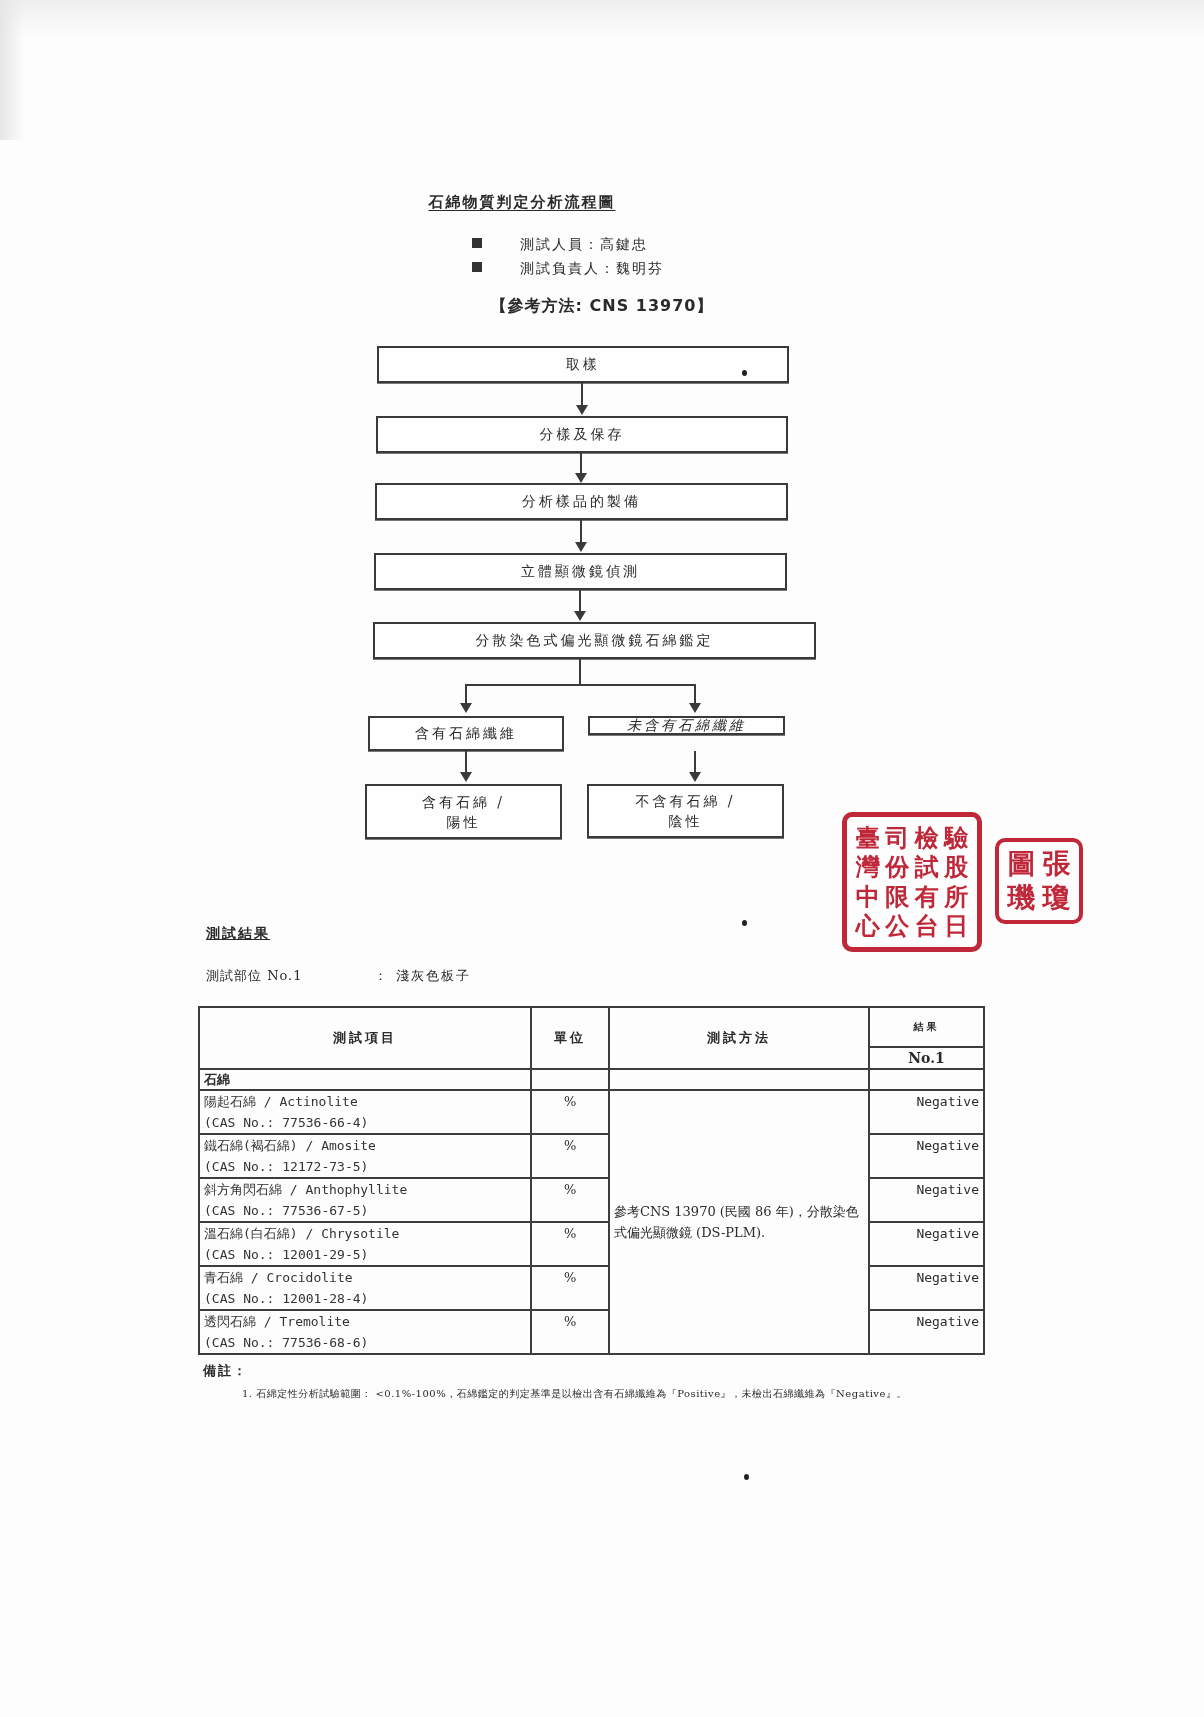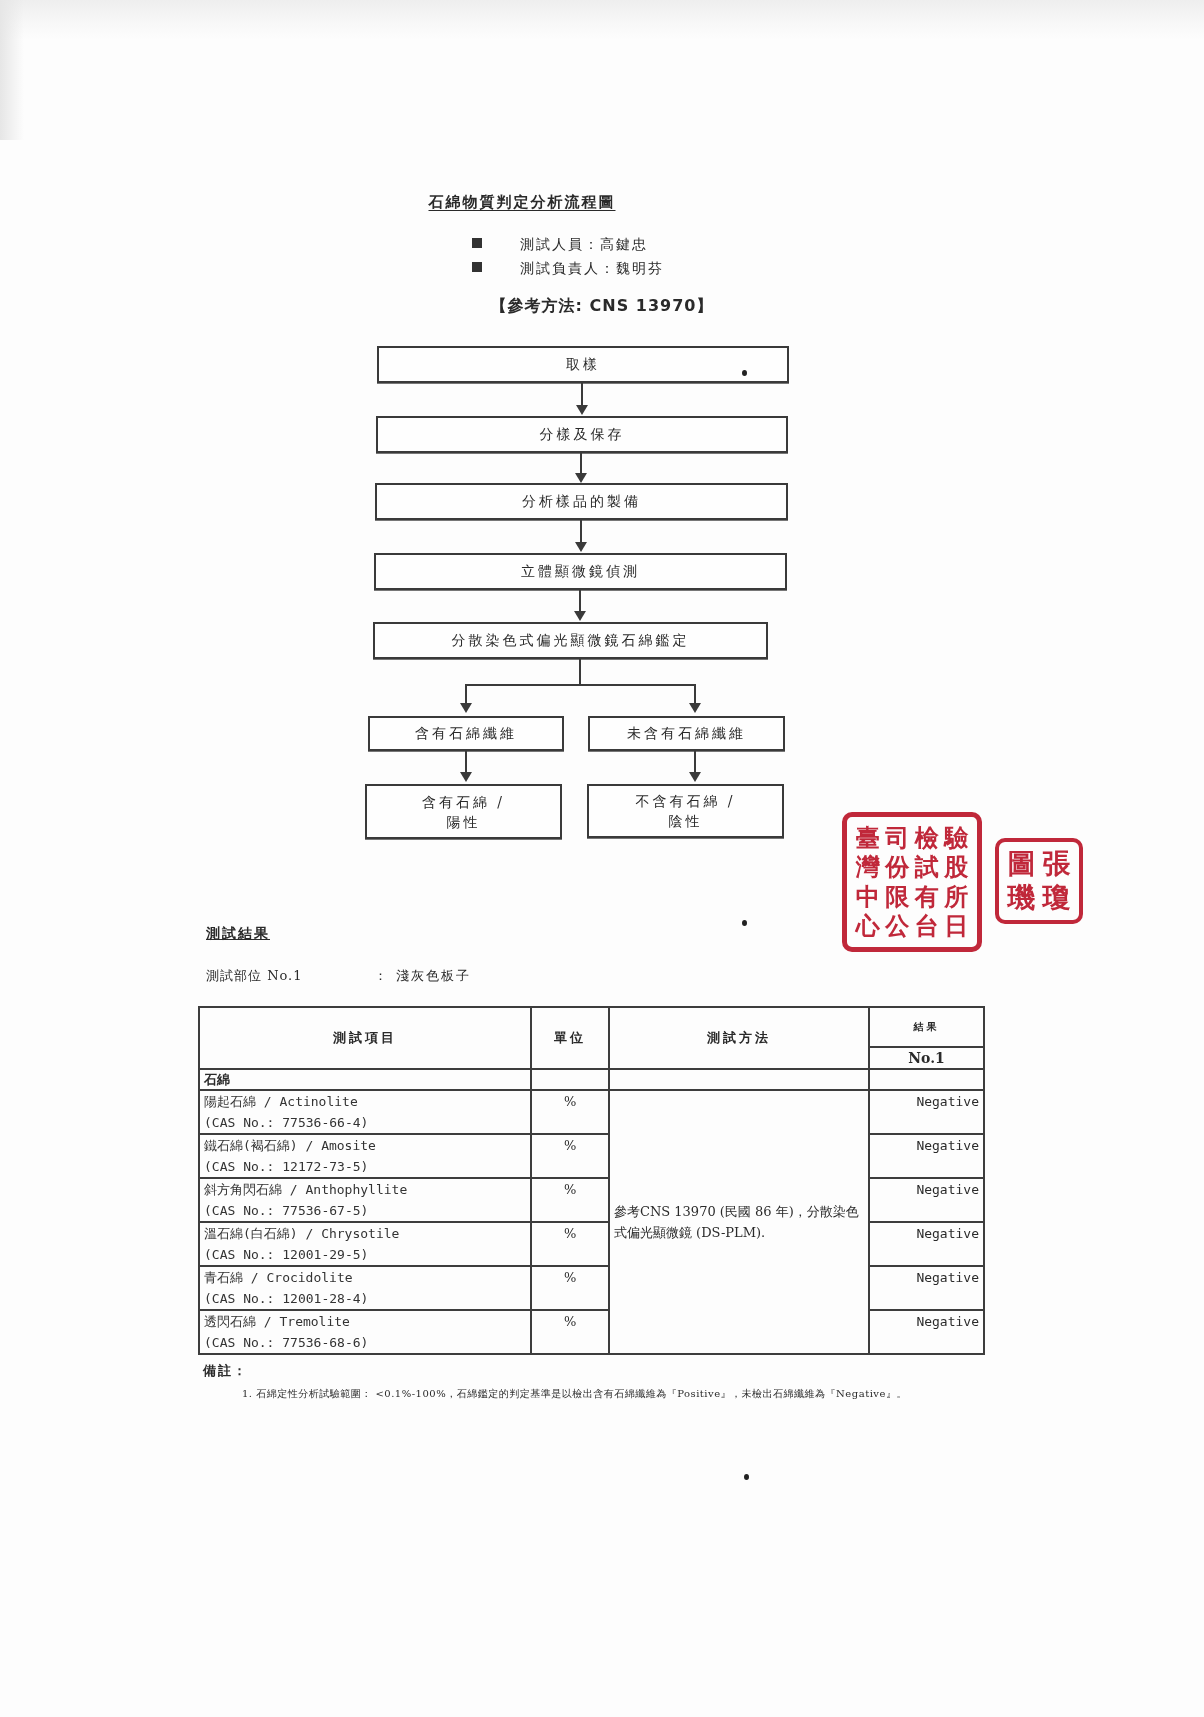--- a/index.html
+++ b/index.html
@@ -104,30 +104,30 @@
   <div class="arrowhead" style="left:575px;top:473px;"></div>
 
   <div class="box" style="left:375px;top:483px;width:413px;height:37px;">分析樣品的製備</div>
   <div class="vline" style="left:580px;top:520px;height:23px;"></div>
   <div class="arrowhead" style="left:575px;top:542px;"></div>
 
   <div class="box" style="left:374px;top:553px;width:413px;height:37px;">立體顯微鏡偵測</div>
   <div class="vline" style="left:579px;top:590px;height:22px;"></div>
   <div class="arrowhead" style="left:574px;top:611px;"></div>
 
-  <div class="box" style="left:373px;top:622px;width:395px;height:37px;">分散染色式偏光顯微鏡石綿鑑定</div>
+  <div class="box" style="left:373px;top:622px;width:443px;height:37px;">分散染色式偏光顯微鏡石綿鑑定</div>
   <div class="vline" style="left:579px;top:659px;height:26px;"></div>
   <div class="hline" style="left:465px;top:684px;width:231px;"></div>
   <div class="vline" style="left:465px;top:684px;height:21px;"></div>
   <div class="arrowhead" style="left:460px;top:703px;"></div>
   <div class="vline" style="left:694px;top:684px;height:21px;"></div>
   <div class="arrowhead" style="left:689px;top:703px;"></div>
 
   <div class="box" style="left:368px;top:716px;width:196px;height:35px;">含有石綿纖維</div>
-  <div class="box" style="left:588px;top:716px;width:197px;height:35px;">未含有石綿纖維</div>
+  <div class="box" style="left:588px;top:716px;width:197px;height:19px;font-style:italic;">未含有石綿纖維</div>
 
   <div class="vline" style="left:465px;top:751px;height:22px;"></div>
   <div class="arrowhead" style="left:460px;top:772px;"></div>
   <div class="vline" style="left:694px;top:751px;height:22px;"></div>
   <div class="arrowhead" style="left:689px;top:772px;"></div>
 
   <div class="box" style="left:365px;top:784px;width:197px;height:55px;flex-direction:column;line-height:20px;">
     <div>含有石綿 /</div>
     <div>陽性</div>
   </div>

